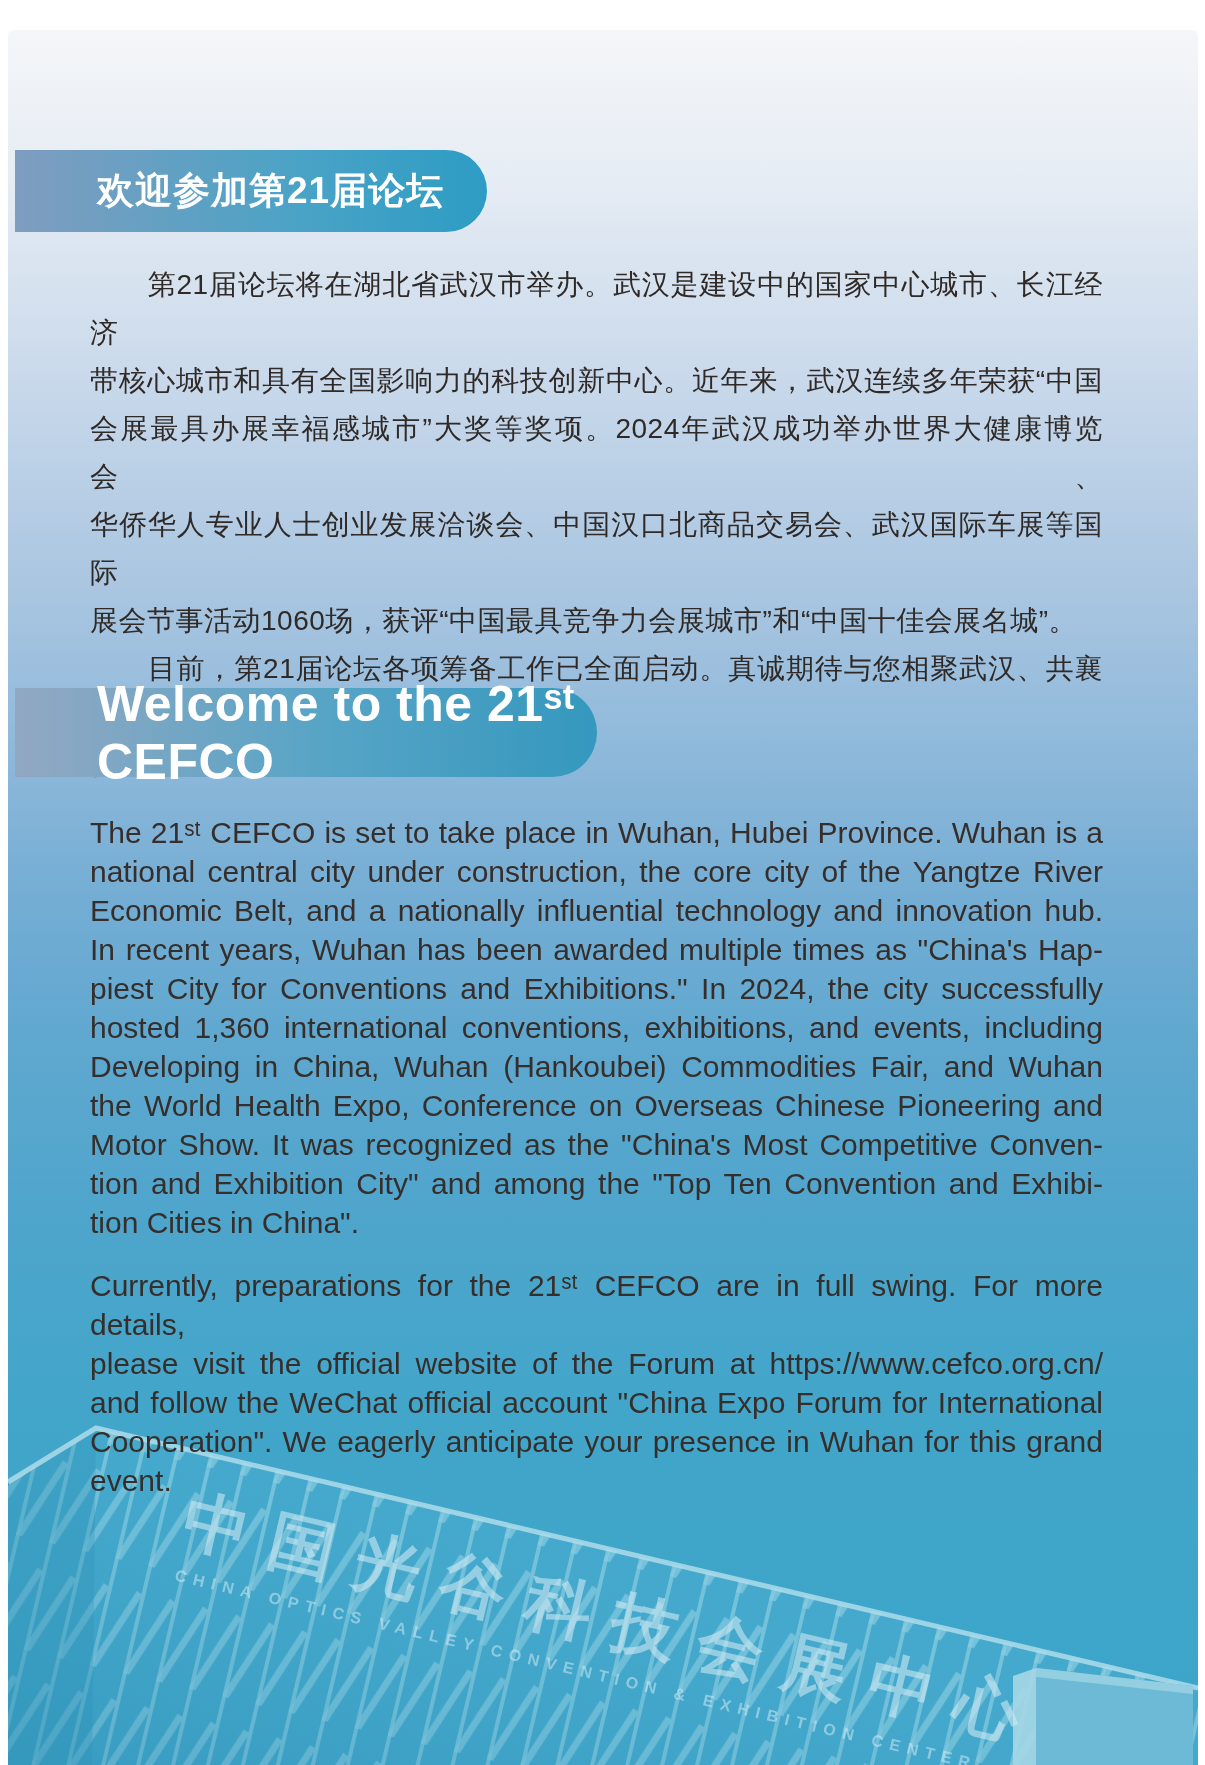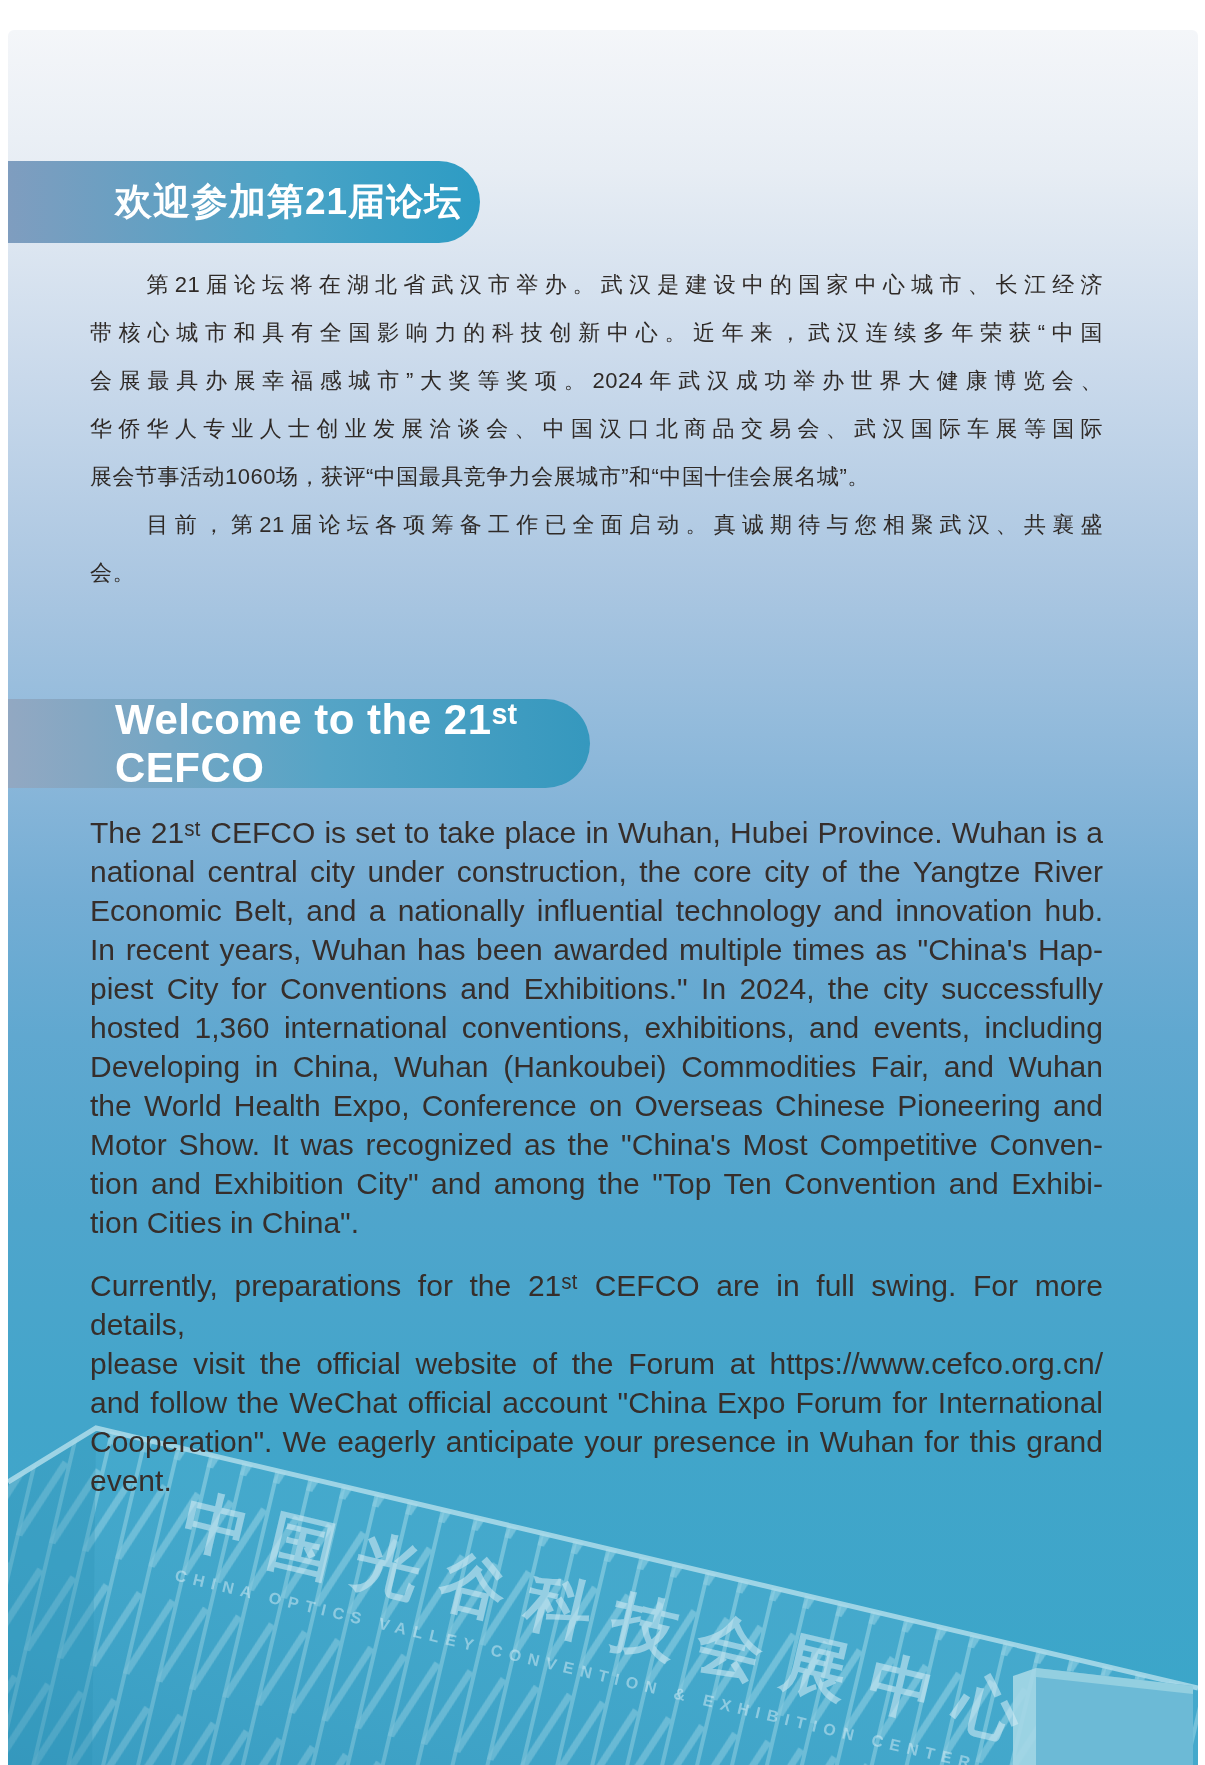--- a/index.html
+++ b/index.html
@@ -10,38 +10,37 @@
   }
   .content{
     position:absolute;left:8px;top:30px;width:1190px;height:1735px;
     border-radius:6px 6px 0 0;overflow:hidden;
     background:linear-gradient(180deg,
       #f4f6f9 0%, #e7edf4 8%, #c9d9eb 20%, #aac6e1 32%,
       #8db8da 42%, #74add4 50%, #60a8d0 58%, #4fa5cc 68%,
       #42a5ca 80%, #3aa6c9 100%);
   }
   .banner{
-    position:absolute;left:0;display:flex;align-items:center;
-    box-sizing:border-box;padding-left:107px;color:#ffffff;font-weight:bold;
+    position:absolute;left:7px;display:flex;align-items:center;
+    box-sizing:border-box;padding-left:82px;color:#ffffff;font-weight:bold;
     z-index:3;
-    margin-top:11px;
   }
   .banner-cn{
     top:120px;width:472px;height:82px;border-radius:0 41px 41px 0;
     background:linear-gradient(90deg,#7f9dbf 0%,#4aa3c6 60%,#2d9cc4 100%);
     font-size:37px;letter-spacing:1px;
   }
   .banner-en{
     top:658px;width:582px;height:89px;border-radius:0 45px 45px 0;
     background:linear-gradient(90deg,#92a8c2 0%,#55a4c6 55%,#3598be 100%);
-    font-size:42px;letter-spacing:0.5px;
+    font-size:50px;letter-spacing:0.5px;
   }
   .cn-text{
     position:absolute;top:231px;left:82px;width:1013px;z-index:2;
-    color:#2f2a27;font-size:22px;line-height:48px;letter-spacing:0.5px;
+    color:#2f2a27;font-size:28px;line-height:48px;letter-spacing:0.5px;
   }
   .en-text{
     position:absolute;top:783px;left:82px;width:1013px;z-index:2;
     color:#362e2b;font-size:30px;line-height:39px;
   }
   .en-text .para + .para{margin-top:24px;}
   .tline{text-align:justify;text-align-last:justify;}
   .tline.last{text-align-last:left;}
   .building{position:absolute;left:0;bottom:0;width:1190px;height:345px;z-index:1;}
   .building text{font-family:"Liberation Sans","DejaVu Sans",sans-serif;font-weight:bold;}

